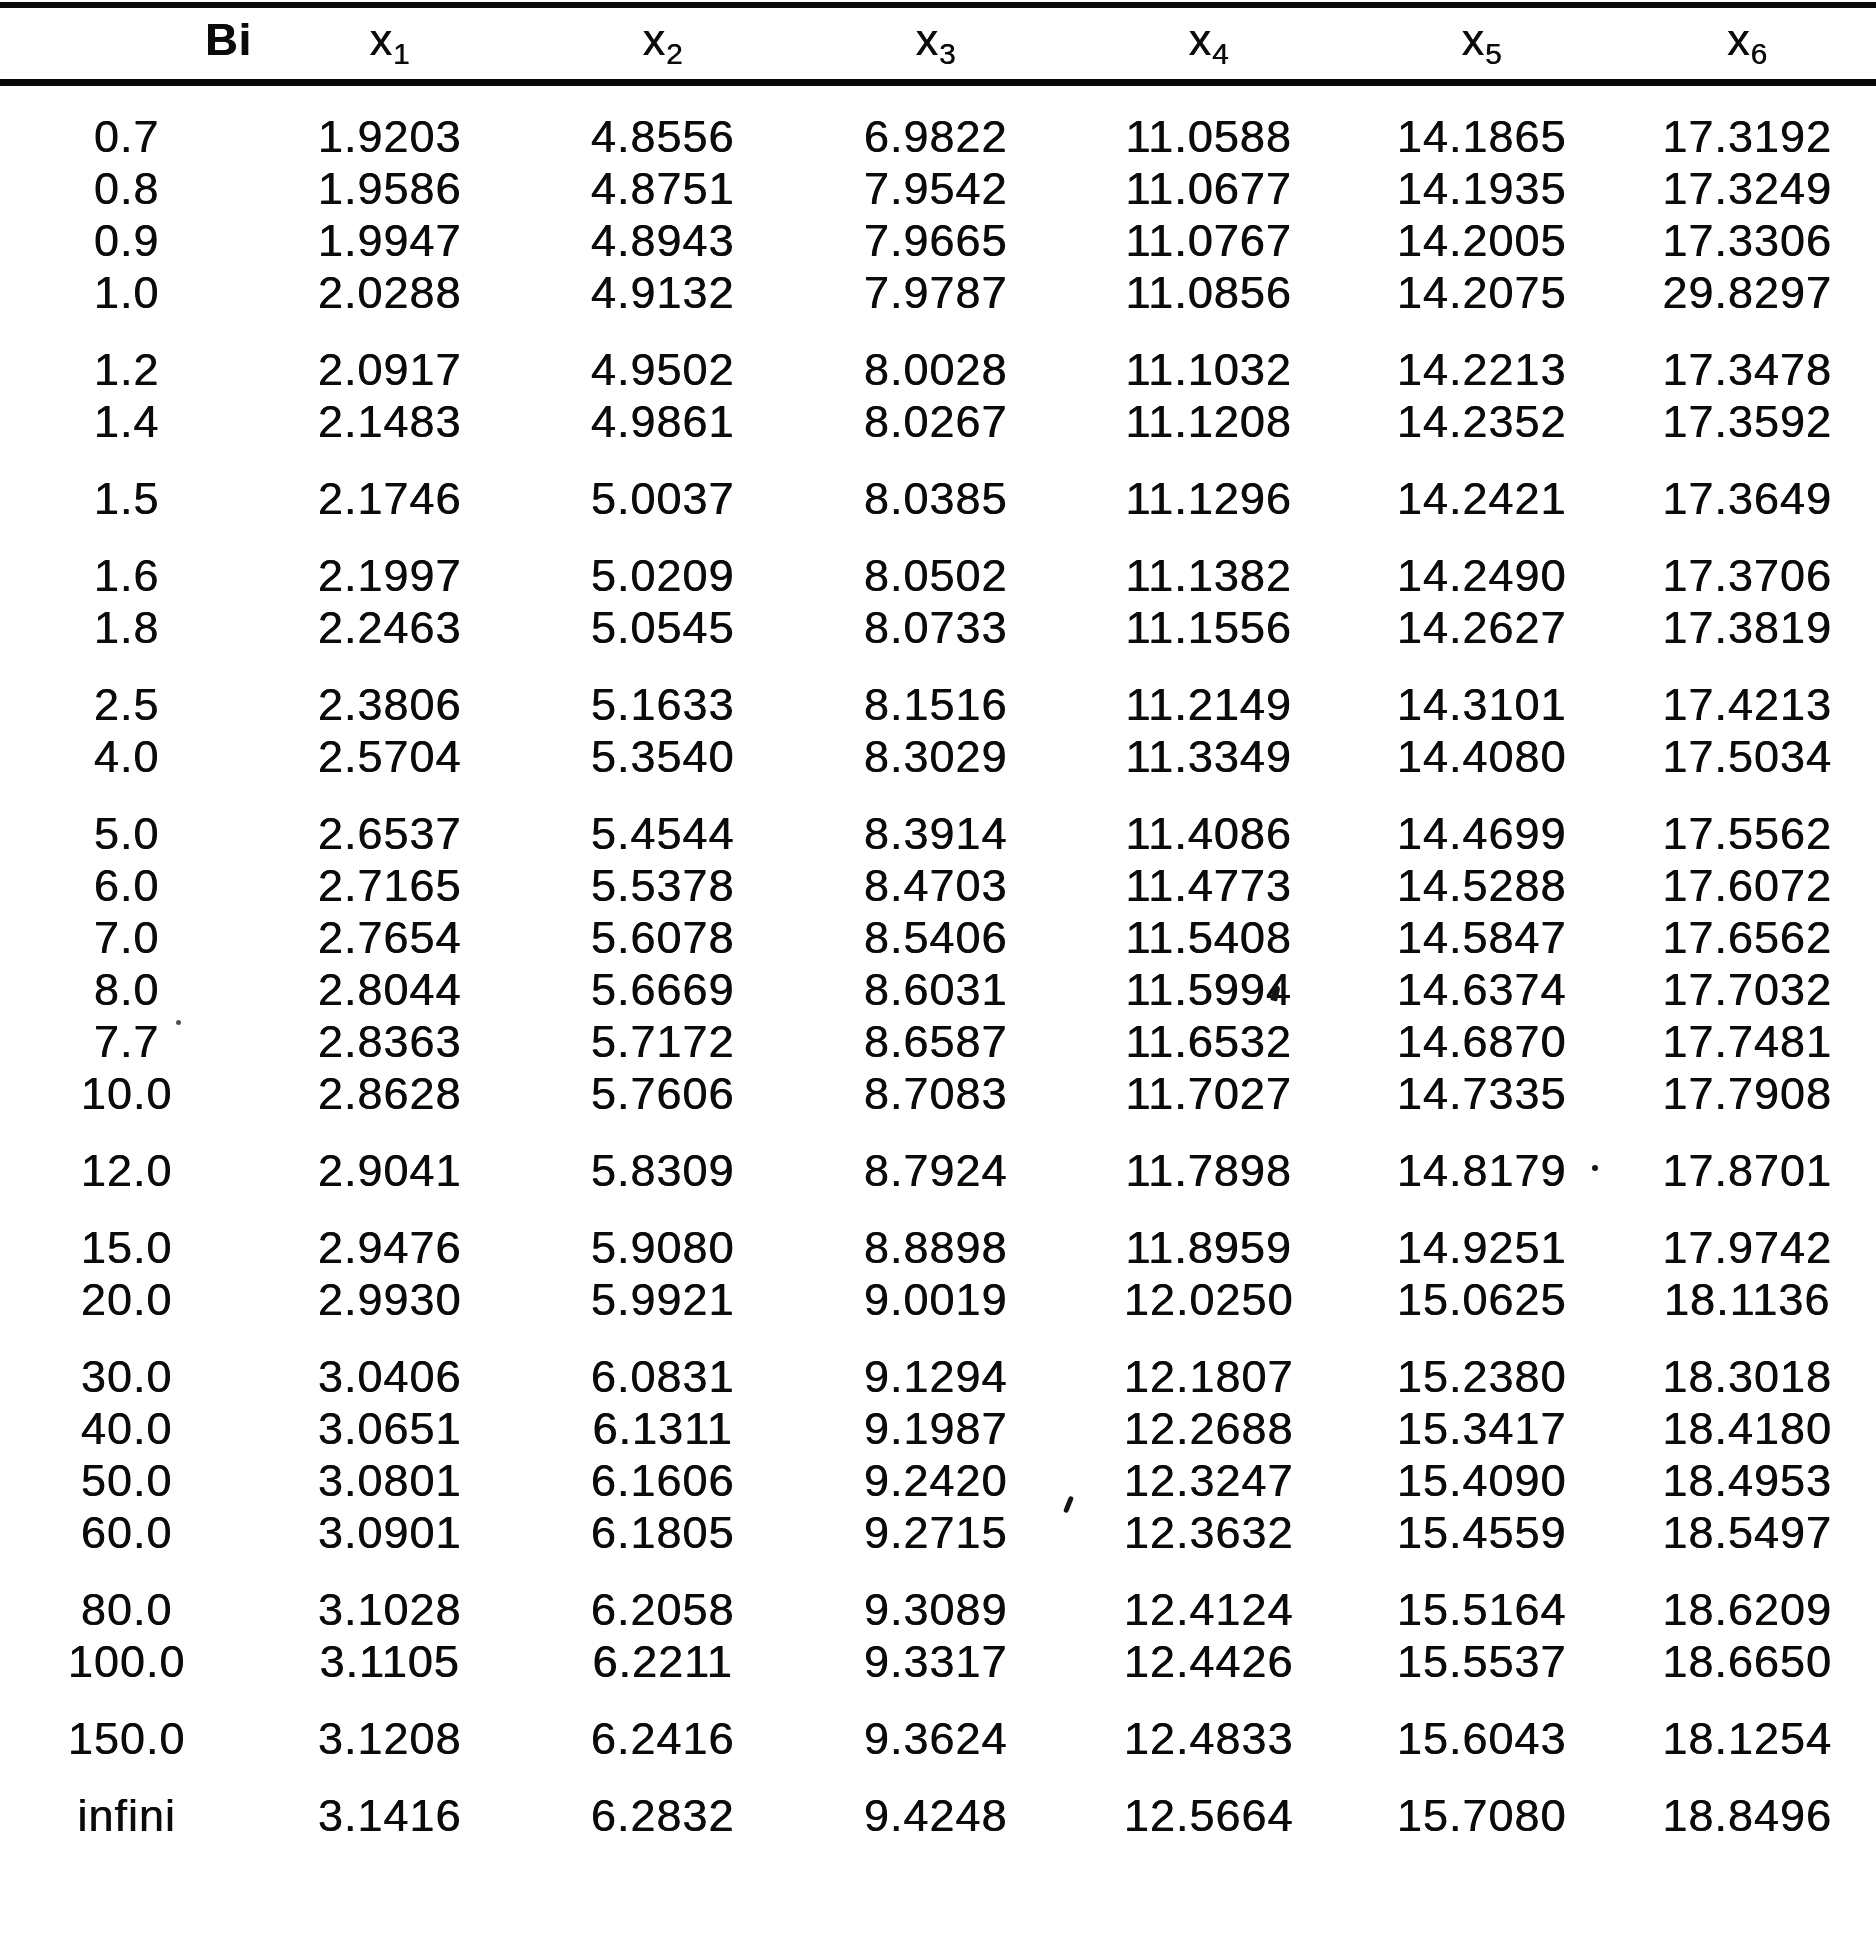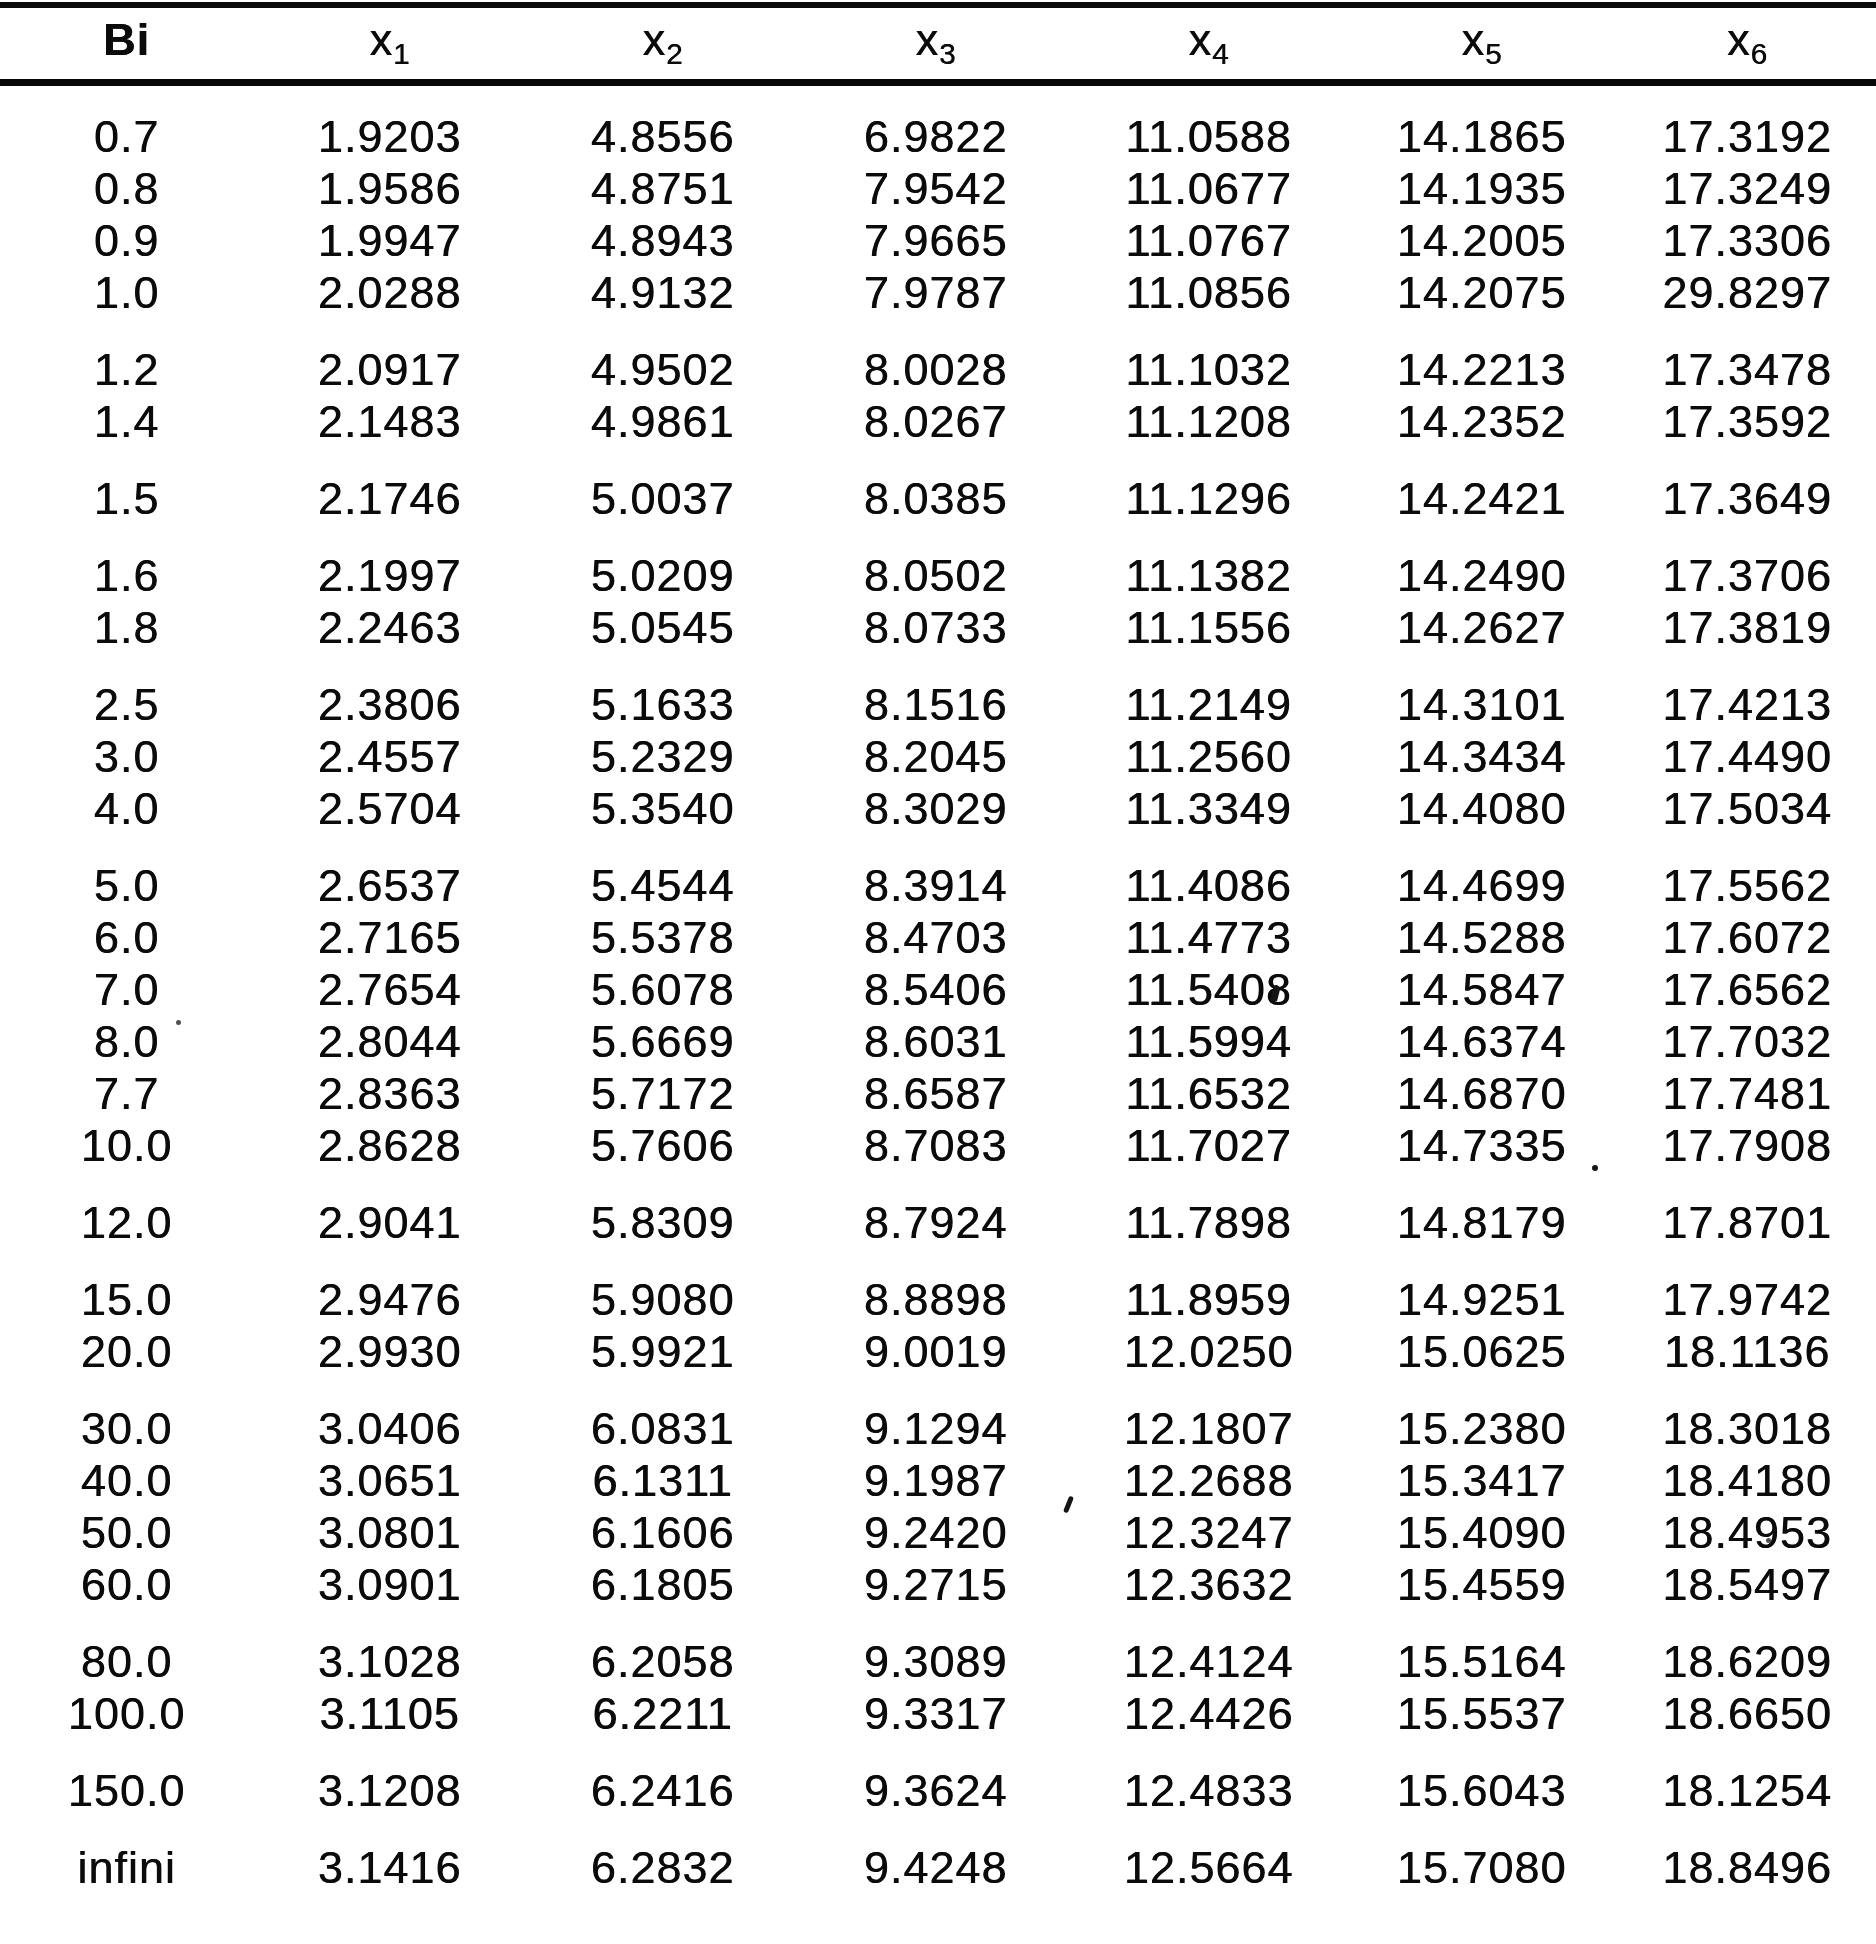--- a/index.html
+++ b/index.html
@@ -39,20 +39,21 @@
     vertical-align: middle;
     font-size: 45px;
     font-weight: normal;
     text-align: center;
     border-bottom: 7px solid #070707;
     text-shadow: 0.6px 0 0 currentColor;
     letter-spacing: 1px;
   }
   thead th.bi-head {
     font-weight: bold;
+    text-align: right;
   }
   thead th sub {
     font-size: 0.66em;
     line-height: 0;
     vertical-align: -0.3em;
     letter-spacing: 0;
   }
   tbody td {
     text-align: center;
     font-size: 45px;
@@ -195,29 +196,20 @@
         <tr>
           <td>2.5</td>
           <td>2.3806</td>
           <td>5.1633</td>
           <td>8.1516</td>
           <td>11.2149</td>
           <td>14.3101</td>
           <td>17.4213</td>
         </tr>
         <tr>
-          <td>3.0</td>
-          <td>2.4557</td>
-          <td>5.2329</td>
-          <td>8.2045</td>
-          <td>11.2560</td>
-          <td>14.3434</td>
-          <td>17.4490</td>
-        </tr>
-        <tr>
           <td>4.0</td>
           <td>2.5704</td>
           <td>5.3540</td>
           <td>8.3029</td>
           <td>11.3349</td>
           <td>14.4080</td>
           <td>17.5034</td>
         </tr>
       </tbody>
       <tbody>

